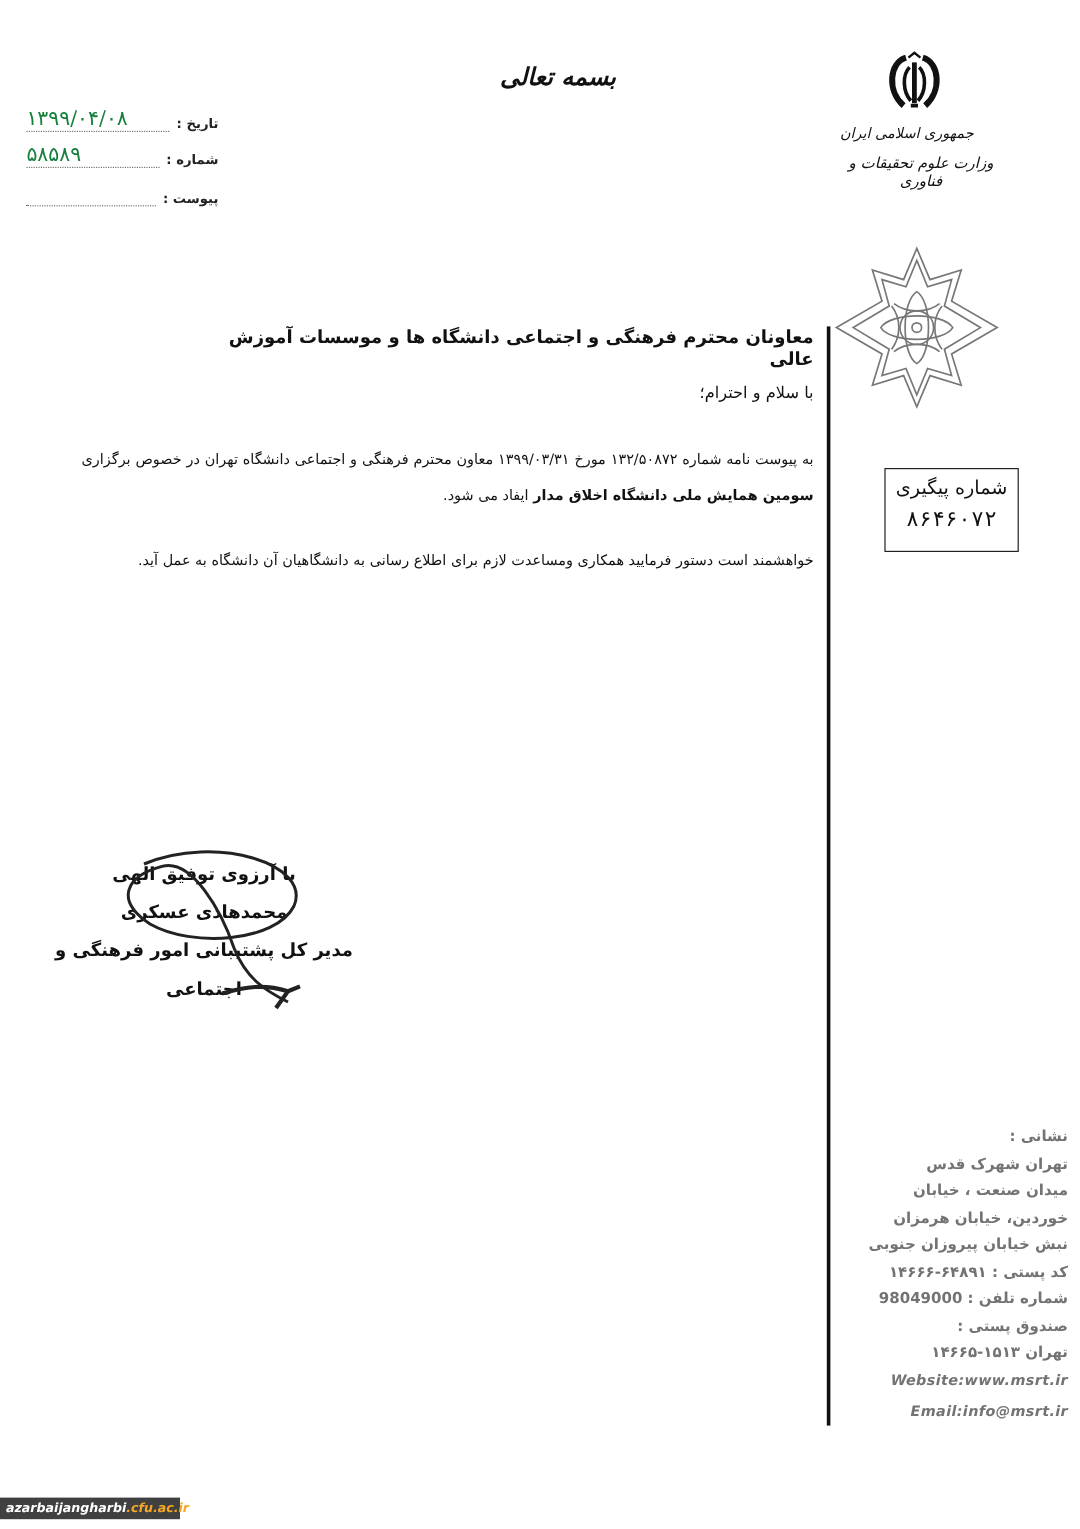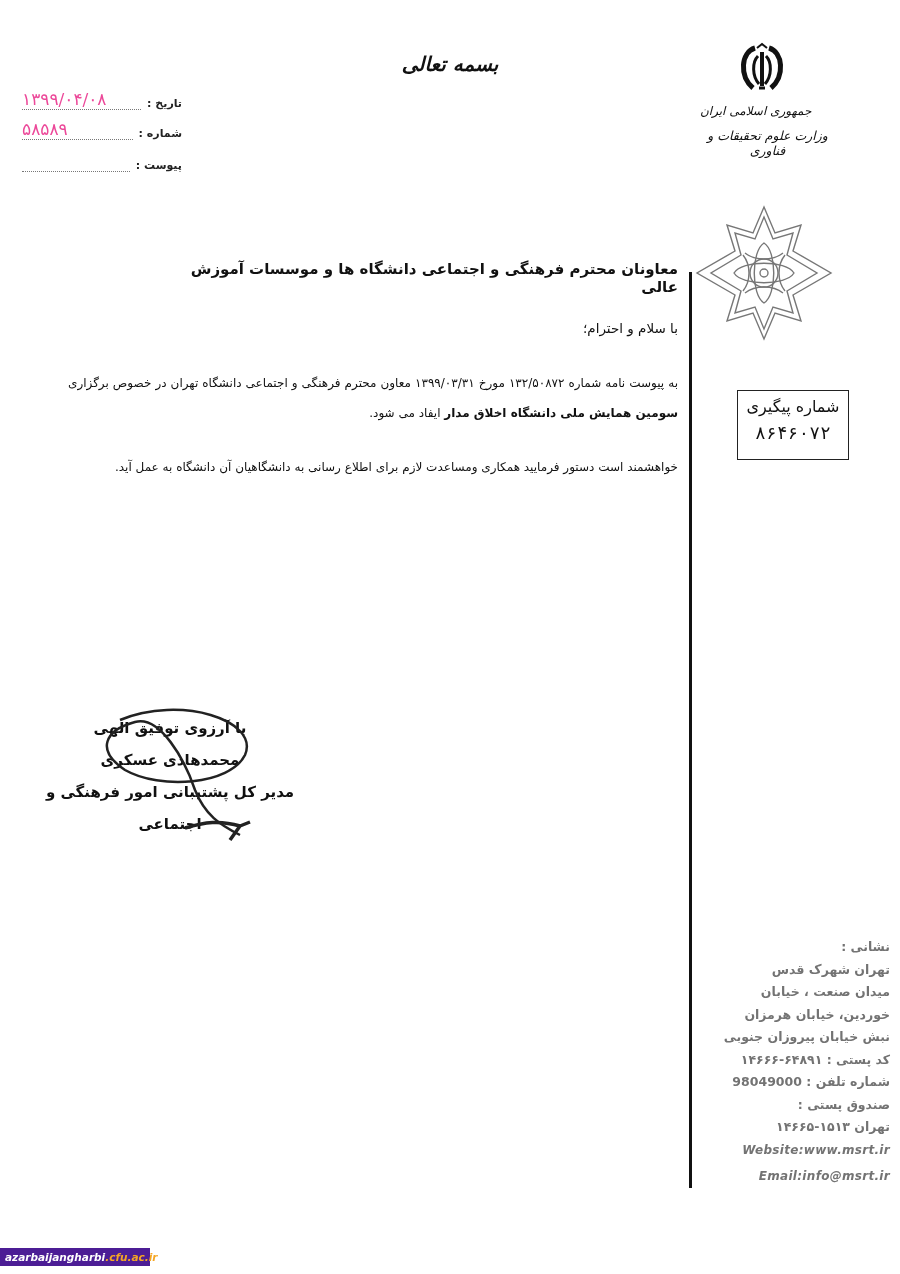--- a/index.html
+++ b/index.html
@@ -6,51 +6,51 @@
     body {
       width: 900px; height: 1274px; background: #ffffff; position: relative; overflow: hidden;
       font-family: "DejaVu Sans", sans-serif; color: #111;
     }
     .abs { position: absolute; }
 
     
     .meta-row { position: absolute; left: 22px; width: 160px; height: 22px; display: flex; flex-direction: row-reverse; align-items: flex-end; }
     .meta-label { font-size: 11px; font-weight: bold; direction: rtl; white-space: nowrap; margin-left: 6px; color: #222; }
     .meta-line { flex: 1; border-bottom: 1px dotted #777; height: 14px; position: relative; }
-    .meta-value { position: absolute; left: 0; bottom: 0px; font-family: "DejaVu Serif", serif; font-size: 17px; letter-spacing: 1px; color: #ec4899; }
+    .meta-value { position: absolute; left: 0; bottom: 0px; font-family: "DejaVu Serif", serif; font-size: 17px; letter-spacing: 1px; color: #15803d; }
 
-    .bismillah { left: 395px; top: 52px; width: 110px; text-align: center; font-family: "DejaVu Serif", serif; font-style: italic; font-size: 20px; font-weight: bold; direction: rtl; }
+    .bismillah { left: 410px; top: 52px; width: 110px; text-align: center; font-family: "DejaVu Serif", serif; font-style: italic; font-size: 20px; font-weight: bold; direction: rtl; }
 
     .emblem { left: 733px; top: 42px; width: 58px; height: 50px; }
     .gov-line1 { left: 700px; top: 104px; width: 140px; text-align: left; font-family: "DejaVu Serif", serif; font-size: 12px; direction: rtl; font-style: italic; }
     .gov-line2 { left: 690px; top: 128px; width: 155px; text-align: center; font-family: "DejaVu Serif", serif; font-size: 12.5px; direction: rtl; font-style: italic; }
 
     .ornament { left: 693px; top: 203px; width: 142px; height: 140px; }
 
     .vline { left: 689px; top: 272px; width: 3px; height: 916px; background: #111; }
 
-    .recipient { right: 222px; top: 260px; width: 520px; text-align: right; font-size: 15px; font-weight: bold; direction: rtl; }
+    .recipient { right: 222px; top: 272px; width: 520px; text-align: right; font-size: 15px; font-weight: bold; direction: rtl; }
     .greeting { right: 222px; top: 320px; text-align: right; font-size: 13.5px; direction: rtl; }
     .para { right: 222px; width: 610px; text-align: justify; text-align-last: right; font-size: 12px; line-height: 30px; direction: rtl; }
     .para b { font-weight: bold; }
     .p1 { top: 368px; }
     .p2 { top: 452px; }
 
     .tracking-box { left: 737px; top: 390px; width: 110px; height: 68px; border: 1.5px solid #222; text-align: center; direction: rtl; }
     .tracking-label { font-size: 16px; margin-top: 6px; }
     .tracking-num { font-family: Liberation Mono, monospace; font-size: 18px; margin-top: 6px; letter-spacing: 1px; }
 
     .sig-block { left: 20px; top: 712px; width: 300px; text-align: center; direction: rtl; font-weight: bold; }
     .sig-line { font-size: 15px; line-height: 32px; }
     .sig-scribble { left: 90px; top: 700px; width: 180px; height: 150px; pointer-events: none; }
 
     .address { left: 720px; top: 936px; width: 170px; direction: rtl; text-align: right; font-size: 12.5px; font-weight: bold; color: #737373; line-height: 22.5px; }
     .address .latin { direction: ltr; text-align: right; font-style: italic; font-size: 12px; letter-spacing: 0.3px; }
 
-    .watermark { left: 0; top: 1248px; width: 150px; height: 18px; background: #4c1d95; font-size: 10.5px; font-style: italic; font-weight: bold; line-height: 18px; padding-left: 5px; box-sizing: border-box; white-space: nowrap; }
+    .watermark { left: 0; top: 1248px; width: 150px; height: 18px; background: #404040; font-size: 10.5px; font-style: italic; font-weight: bold; line-height: 18px; padding-left: 5px; box-sizing: border-box; white-space: nowrap; }
     .wm-a { color: #ffffff; }
     .wm-b { color: #f5a623; }
   </style>
 </head>
 <body>
 
 <div class="meta-row" style="top:88px;">
   <span class="meta-label">تاریخ :</span>
   <span class="meta-line">
     <span class="meta-value">۱۳۹۹/۰۴/۰۸</span>

